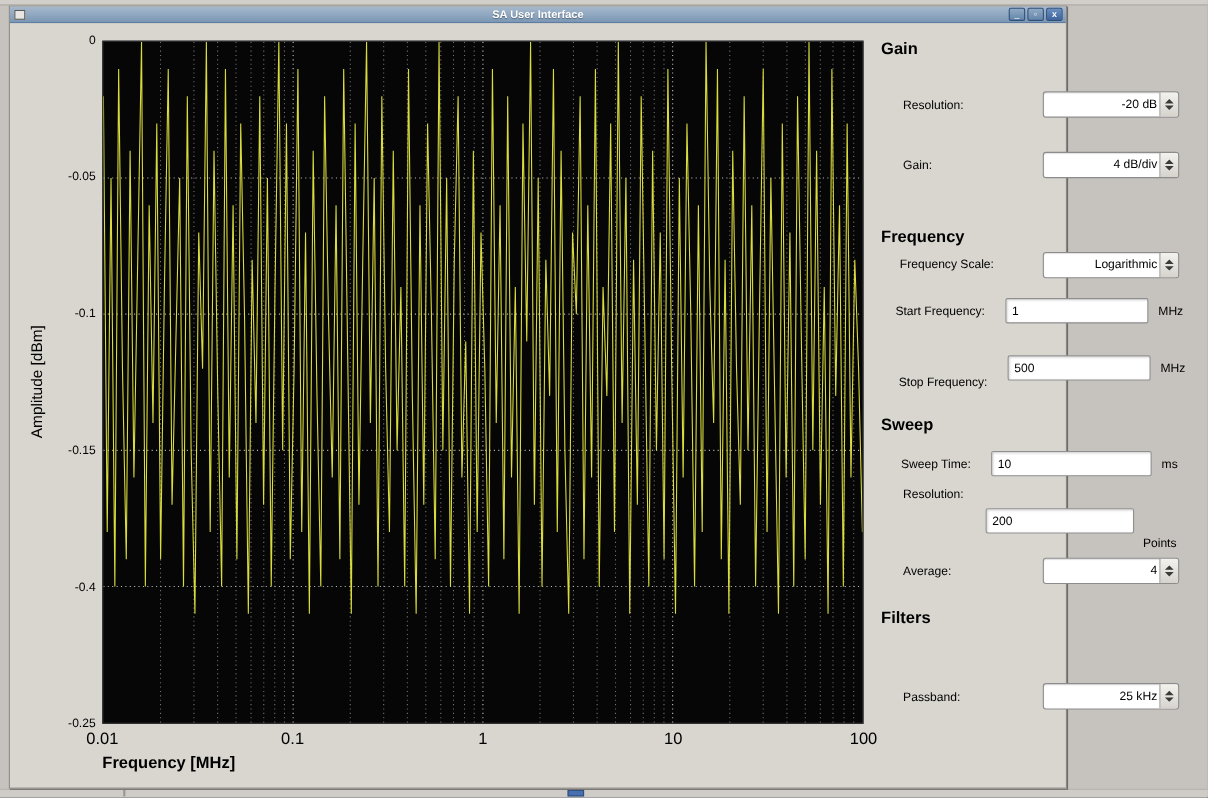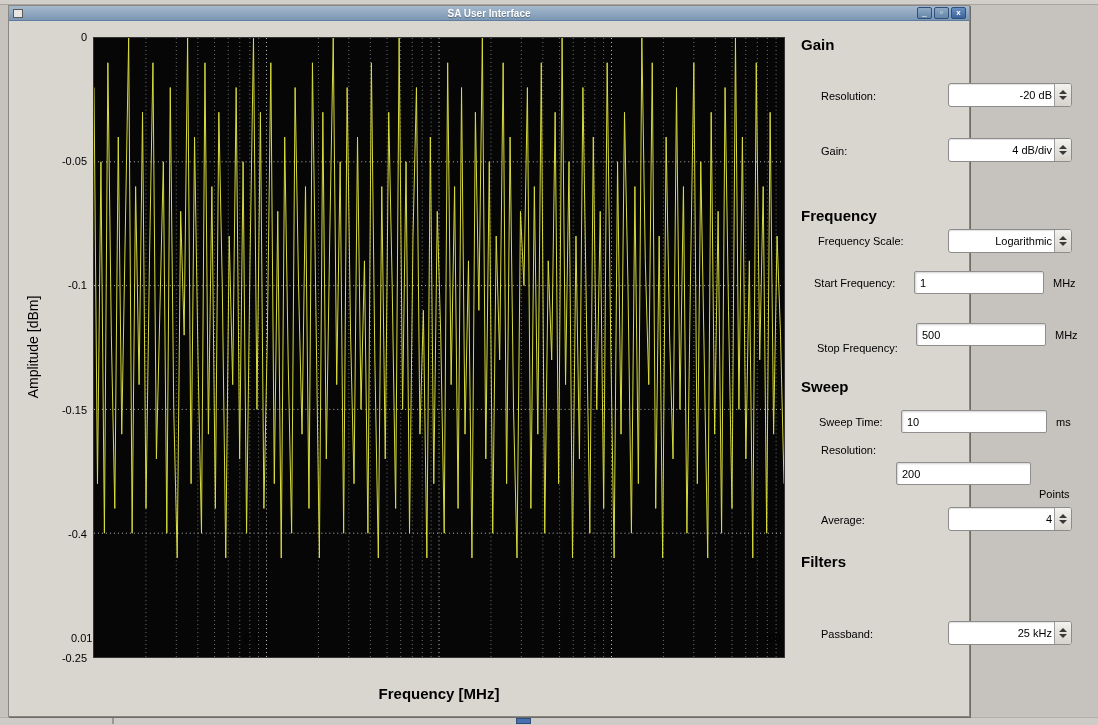--- a/index.html
+++ b/index.html
@@ -24,22 +24,22 @@
   .tb-btn { width:15px; height:12px; border:1px solid #2e4f7a; border-radius:2px;
             background:linear-gradient(#8fa9c4,#6486ab); color:#fff; font-size:8px; line-height:10px;
             text-align:center; cursor:default; }
   .tb-btn.close { background:linear-gradient(#6b90c0,#3c639c); font-weight:bold; }
 
   
   .plot { position:absolute; left:84px; top:31px; width:692px; height:621px; background:#060606; border:1px solid #333; }
   .plot svg { display:block; width:100%; height:100%; }
 
   .ytick { position:absolute; left:34px; width:44px; text-align:right; font-size:11px; color:#000; }
-  .xtick { position:absolute; width:44px; font-size:11px; color:#000; top:626px; }
-  .xaxis-title { position:absolute; left:84px; top:679px; width:692px; text-align:center;
+  .xtick { position:absolute; width:44px; text-align:center; font-size:15px; color:#000; top:657px; }
+  .xaxis-title { position:absolute; left:84px; top:679px; width:692px; 
                  font-size:15px; font-weight:bold; color:#000; }
   .yaxis-title { position:absolute; left:24px; top:341px; transform:translate(-50%,-50%) rotate(-90deg);
                  font-size:14px; color:#000; white-space:nowrap; }
 
   
   .sec { position:absolute; font-size:15px; font-weight:bold; color:#000; }
   .lbl { position:absolute; font-size:11px; color:#000; }
   .unit { position:absolute; font-size:11px; color:#000; }
 
   .combo { position:absolute; height:24px; width:124px; background:#fff; border:1px solid #8c8c8c;

